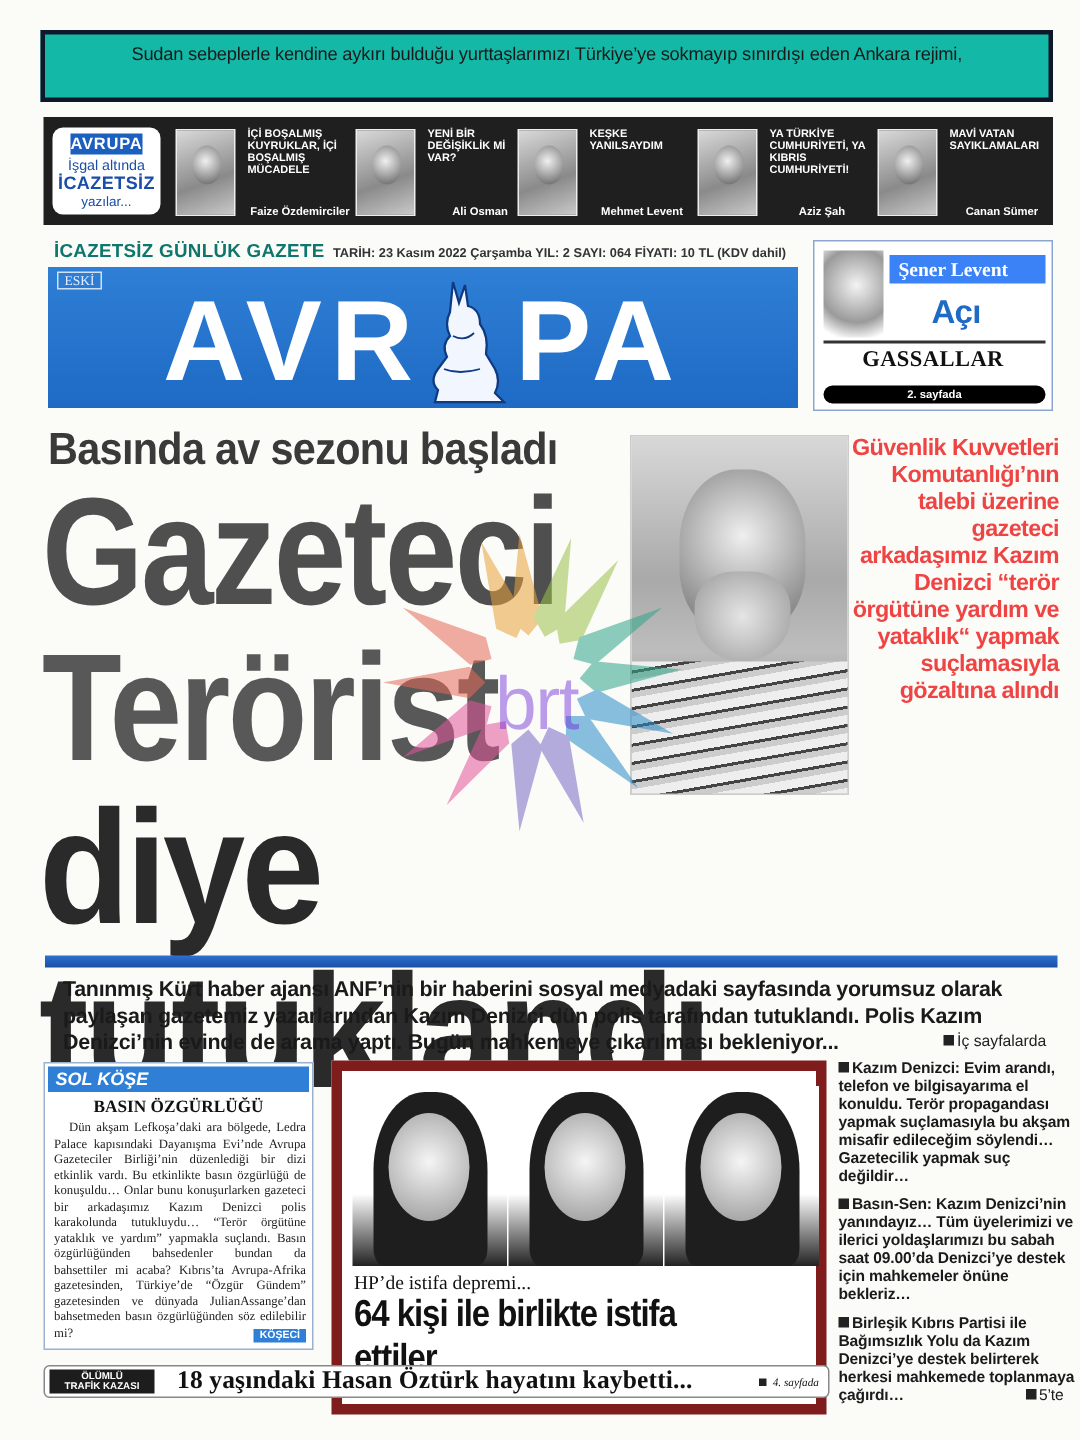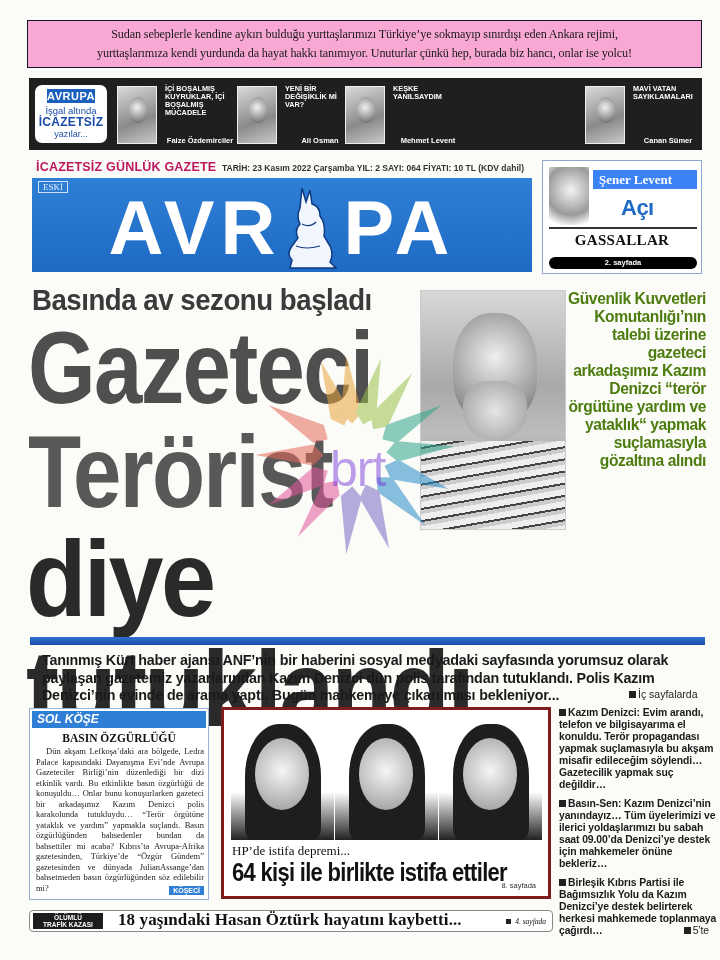--- a/index.html
+++ b/index.html
@@ -2,38 +2,38 @@
 <html><head>
 <meta charset="utf-8">
 <style>
   * { box-sizing: border-box; margin: 0; padding: 0; }
   html, body { width: 720px; height: 960px; background: #fbfbf8; overflow: hidden; }
   body { position: relative; font-family: "Liberation Sans", sans-serif; color: #111; }
 
   .abs { position: absolute; }
 
   
-  .quote-box { left: 27px; top: 20px; width: 675px; height: 48px; border: 1px solid #0f172a; background: #f9a8d4;
-    font-family: Liberation Serif, serif; font-size: 12.2px; line-height: 19px; text-align: center; color: #1a1a1a; padding-top: 4px; letter-spacing: -0.15px; }
+  .quote-box { left: 27px; top: 20px; width: 675px; height: 48px; border: 3px solid #0f172a; background: #14b8a6;
+    font-family: Liberation Sans, sans-serif; font-size: 12.2px; line-height: 19px; text-align: center; color: #1a1a1a; padding-top: 4px; letter-spacing: -0.15px; }
 
   
   .strip { left: 29px; top: 78px; width: 673px; height: 72px; background: #1f1f1f; }
   .strip-logo { left: 6px; top: 7px; width: 72px; height: 58px; background: #fff; border-radius: 7px; text-align: center; }
   .mini-logo { margin: 4px auto 2px; width: 48px; height: 14px; background: #1b5fbf; color: #fff; font-weight: bold; font-size: 11px; line-height: 14px; letter-spacing: 0.5px; }
   .strip-logo .l1 { font-size: 9.5px; color: #1a4da8; line-height: 11px; }
   .strip-logo .l2 { font-size: 12px; color: #1a4da8; font-weight: bold; line-height: 13px; letter-spacing: 0.3px; }
   .strip-logo .l3 { font-size: 9px; color: #1a4da8; line-height: 11px; }
   .col { top: 5px; width: 118px; height: 62px; }
   .col .photo { position: absolute; left: 0; top: 3px; width: 40px; height: 58px; background: linear-gradient(160deg,#d9d9d9,#8a8a8a 60%,#c9c9c9); border: 1px solid #eee; }
   .col .photo::after { content: ""; position: absolute; left: 10px; top: 10px; width: 20px; height: 26px; border-radius: 50%; background: radial-gradient(circle at 45% 40%, #f0f0f0, #777 80%); }
   .col .title { position: absolute; left: 48px; top: 2px; width: 72px; color: #fff; font-weight: bold; font-size: 7.3px; line-height: 8px; text-transform: uppercase; }
   .col .name { position: absolute; left: 44px; bottom: 0px; width: 78px; color: #fff; font-weight: bold; font-size: 7.5px; text-align: center; }
 
   
-  .tagline { left: 36px; top: 160px; font-weight: bold; font-size: 12.5px; letter-spacing: 0.2px; color: #be185d; }
+  .tagline { left: 36px; top: 160px; font-weight: bold; font-size: 12.5px; letter-spacing: 0.2px; color: #0f766e; }
   .issue-info { left: 222px; top: 163px; font-size: 8.5px; font-weight: bold; color: #333; }
 
   
   .masthead { left: 32px; top: 178px; width: 500px; height: 94px; background: linear-gradient(180deg,#2f7fd6,#1e6ac4); }
   .eski { position: absolute; left: 6px; top: 3px; border: 1px solid #cfe0f7; color: #e6efff; font-family: "Liberation Serif", serif; font-size: 9px; padding: 0 4px; }
   .mast-text { position: absolute; left: 0; top: 8px; width: 500px; text-align: center; color: #fff; font-weight: bold; font-size: 76px; letter-spacing: 6px; line-height: 84px; }
   .thinker { position: absolute; left: 248px; top: 6px; width: 60px; height: 86px; }
 
   
   .aci-box { left: 542px; top: 160px; width: 160px; height: 114px; border: 1px solid #8ba7cf; background: #fff; }
@@ -49,39 +49,39 @@
   .big { font-family: "Liberation Sans Narrow", "Liberation Sans", sans-serif; font-weight: bold; color: #5a5a5a; letter-spacing: -2px; transform-origin: left top; }
   .big1 { left: 28px; top: 316px; font-size: 106px; line-height: 108px; transform: scaleX(0.82) scaleY(0.96); color: #4f4f4f; }
   .big2 { left: 28px; top: 420px; font-size: 106px; line-height: 108px; transform: scaleX(0.82) scaleY(0.96); color: #585858; }
   .big3 { left: 26px; top: 524px; font-size: 110px; line-height: 112px; transform: scaleX(0.9) scaleY(0.98); color: #2a2a2a; letter-spacing: -3px; }
 
   .main-photo { left: 420px; top: 290px; width: 146px; height: 240px; background: linear-gradient(180deg,#d8d8d8 0%,#a9a9a9 40%, #bdbdbd 60%, #6f6f6f 100%); border: 1px solid #ccc; overflow: hidden; }
   .main-photo .face { position: absolute; left: 32px; top: 22px; width: 84px; height: 110px; border-radius: 45% 45% 40% 40%; background: radial-gradient(circle at 50% 40%, #efefef, #8c8c8c 75%); }
   .main-photo .beard { position: absolute; left: 42px; top: 90px; width: 64px; height: 60px; border-radius: 40% 40% 50% 50%; background: radial-gradient(circle, #e5e5e5, #9a9a9a); }
   .main-photo .stripes { position: absolute; left: 0; top: 150px; width: 146px; height: 90px; background: repeating-linear-gradient(170deg,#eee 0 6px,#444 6px 8px,#ccc 8px 12px); }
 
-  .side-blurb { left: 566px; top: 290px; width: 140px; text-align: right; font-family: "Liberation Sans Narrow", "Liberation Sans", sans-serif; font-weight: bold; font-size: 15.6px; line-height: 18px; color: #4d7c0f; letter-spacing: -0.4px; }
+  .side-blurb { left: 566px; top: 290px; width: 140px; text-align: right; font-family: "Liberation Sans Narrow", "Liberation Sans", sans-serif; font-weight: bold; font-size: 15.6px; line-height: 18px; color: #ef4444; letter-spacing: -0.4px; }
 
   .watermark { left: 250px; top: 350px; width: 210px; height: 210px; opacity: 0.55; }
   .wm-text { left: 330px; top: 440px; font-size: 50px; color: #6d28d9; opacity: 0.45; font-weight: normal; letter-spacing: -1px; }
 
   .blue-rule { left: 30px; top: 637px; width: 675px; height: 8px; background: linear-gradient(180deg,#2f6fcf,#1b4fa6); }
 
   .lede { left: 30px; top: 652px; width: 680px; font-weight: bold; font-size: 14.3px; line-height: 17.5px; color: #1a1a1a; letter-spacing: -0.2px; margin-left: 12px; }
   .lede-ref { left: 629px; top: 688px; font-size: 10.5px; color: #222; }
 
   
   .solkose { left: 29px; top: 708px; width: 180px; height: 192px; border: 1px solid #9ab0cf; background: #fff; }
   .solkose-head { position: absolute; left: 2px; top: 2px; width: 174px; height: 17px; background: #2f7fd6; color: #fff; font-weight: bold; font-style: italic; font-size: 12px; line-height: 17px; padding-left: 5px; }
   .solkose-title { position: absolute; left: 0; top: 23px; width: 178px; text-align: center; font-family: "Liberation Serif", serif; font-weight: bold; font-size: 11.5px; }
   .solkose-body { position: absolute; left: 6px; top: 37px; width: 168px; font-family: "Liberation Serif", serif; font-size: 8.5px; line-height: 10.5px; text-align: justify; text-indent: 10px; color: #222; }
   .koseci { position: absolute; right: 4px; bottom: 4px; background: #2f7fd6; color: #fff; font-size: 7px; font-weight: bold; padding: 1px 4px; }
 
   
-  .hp-box { left: 221px; top: 707px; width: 330px; height: 192px; border: 3px solid #7f1d1d; background: #fff; text-align: right; }
+  .hp-box { left: 221px; top: 707px; width: 330px; height: 236px; border: 7px solid #7f1d1d; background: #fff; }
   .hp-photos { position: absolute; left: 7px; top: 10px; width: 308px; height: 120px; background: #fff; }
   .hp-ph { position: absolute; top: 0; width: 103px; height: 120px; background: linear-gradient(180deg,#fff 0%, #fff 60%, #222 100%); overflow: hidden; }
   .hp-ph .hair { position: absolute; left: 14px; top: 4px; width: 76px; height: 116px; border-radius: 45% 45% 10% 10%; background: #1e1e1e; }
   .hp-ph .face { position: absolute; left: 24px; top: 18px; width: 54px; height: 72px; border-radius: 50%; background: radial-gradient(circle at 50% 45%, #f5f5f5, #a9a9a9 80%); }
   .hp-kicker { position: absolute; left: 8px; top: 133px; font-family: "Liberation Serif", serif; font-size: 13px; }
   .hp-head { position: absolute; left: 8px; top: 148px; font-family: "Liberation Sans Narrow", "Liberation Sans", sans-serif; font-weight: bold; font-size: 25px; letter-spacing: -0.8px; transform: scaleX(0.88); transform-origin: left; color: #111; }
   .hp-page { position: absolute; right: 12px; bottom: 6px; font-size: 7.5px; color: #333; }
 
   
   .bullets { left: 559px; top: 707px; width: 158px; font-weight: bold; font-size: 10.4px; line-height: 12px; color: #1a1a1a; letter-spacing: -0.1px; }
@@ -93,21 +93,20 @@
   .bottom-strip { left: 29px; top: 910px; width: 524px; height: 22px; border: 1px solid #888; border-radius: 4px; background: #fff; }
   .bs-tag { position: absolute; left: 3px; top: 2px; width: 70px; height: 16px; background: #1d1d1d; color: #fff; font-size: 6.5px; font-weight: bold; text-align: center; line-height: 7.5px; padding-top: 0.5px; }
   .bs-head { position: absolute; left: 88px; top: -1px; font-family: "Liberation Serif", serif; font-weight: bold; font-size: 17px; color: #111; letter-spacing: 0.1px; }
   .bs-ref { position: absolute; right: 6px; top: 6px; font-family: "Liberation Serif", serif; font-style: italic; font-size: 7.5px; }
 </style>
 </head>
 <body>
 
 <div class="abs quote-box">
   <div>Sudan sebeplerle kendine aykırı bulduğu yurttaşlarımızı Türkiye’ye sokmayıp sınırdışı eden Ankara rejimi,</div>
-  <div>yurttaşlarımıza kendi yurdunda da hayat hakkı tanımıyor. Unuturlar çünkü hep, burada biz hancı, onlar ise yolcu!</div>
 </div>
 
 <div class="abs strip">
   <div class="abs strip-logo">
     <div class="mini-logo">AVRUPA</div>
     <div class="l1">İşgal altında</div>
     <div class="l2">İCAZETSİZ</div>
     <div class="l3">yazılar...</div>
   </div>
   <div class="abs col" style="left:88px">
@@ -117,20 +116,25 @@
   </div>
   <div class="abs col" style="left:208px">
     <div class="photo"></div>
     <div class="title">YENİ BİR DEĞİŞİKLİK Mİ VAR?</div>
     <div class="name">Ali Osman</div>
   </div>
   <div class="abs col" style="left:316px">
     <div class="photo"></div>
     <div class="title">KEŞKE YANILSAYDIM</div>
     <div class="name">Mehmet Levent</div>
+  </div>
+  <div class="abs col" style="left:436px">
+    <div class="photo"></div>
+    <div class="title">YA TÜRKİYE CUMHURİYETİ, YA KIBRIS CUMHURİYETİ!</div>
+    <div class="name">Aziz Şah</div>
   </div>
   <div class="abs col" style="left:556px">
     <div class="photo"></div>
     <div class="title">MAVİ VATAN SAYIKLAMALARI</div>
     <div class="name">Canan Sümer</div>
   </div>
 </div>
 
 <div class="abs tagline">İCAZETSİZ GÜNLÜK GAZETE</div>
 <div class="abs issue-info">TARİH: 23 Kasım 2022 Çarşamba YIL: 2  SAYI: 064  FİYATI: 10 TL (KDV dahil)</div>

